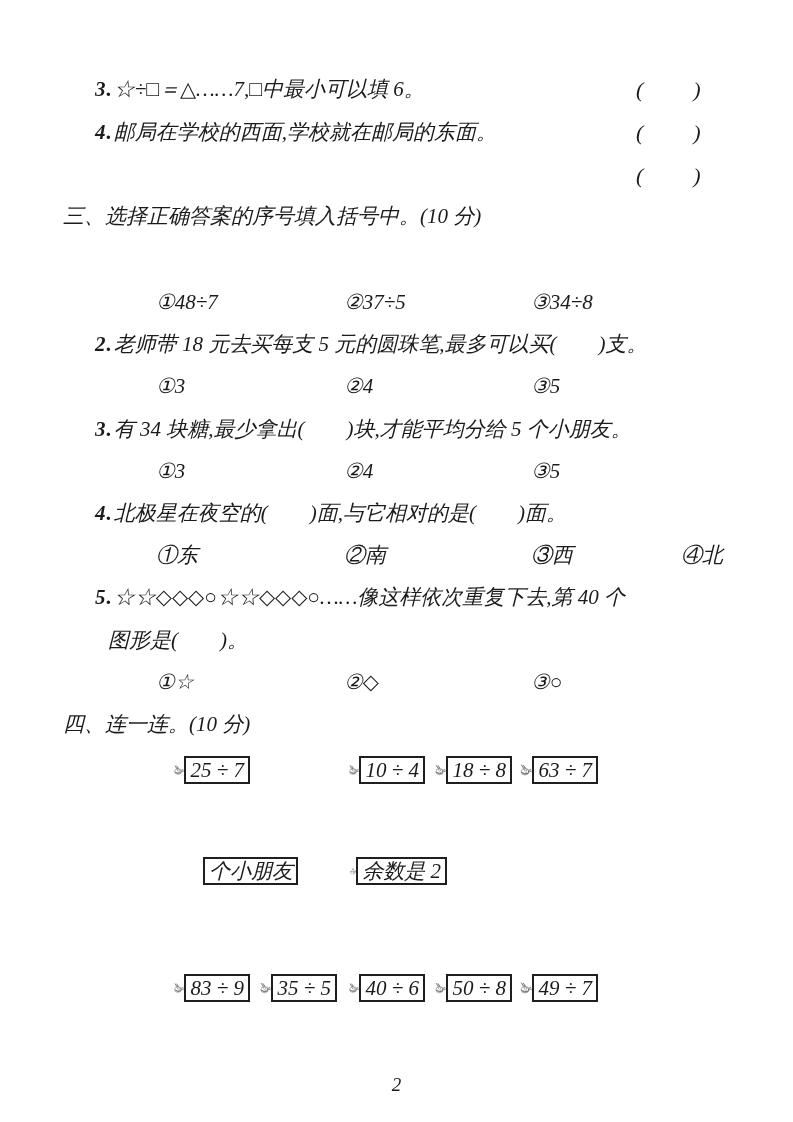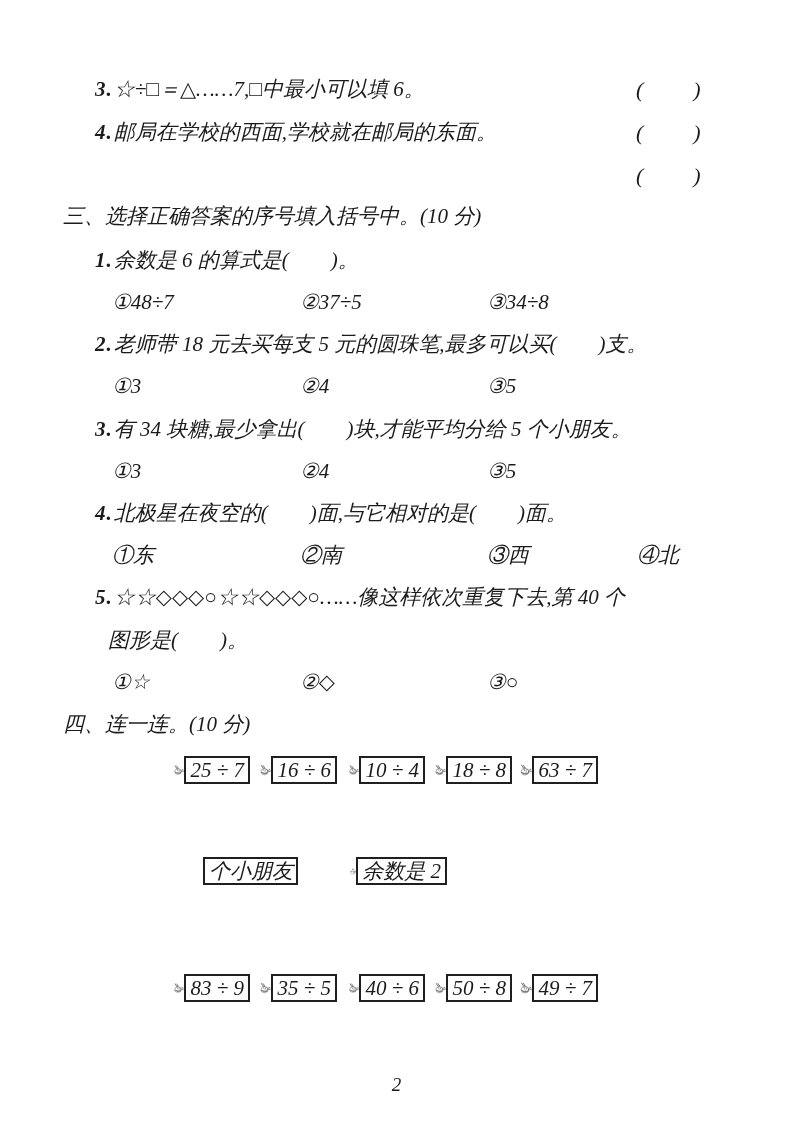--- a/index.html
+++ b/index.html
@@ -6,21 +6,21 @@
   html,body { background:#ffffff; }
   .page {
     position:relative; width:793px; height:1122px; background:#ffffff;
     font-family:"Liberation Serif","DejaVu Serif",serif;
     color:#1b1b1b; overflow:hidden;font-style:italic;
   }
   .line { position:absolute; left:95px; font-size:21px; line-height:27px; white-space:pre; }
   .heading { left:63px; }
   .indent2 { left:108px; }
   .num { font-weight:bold; letter-spacing:1px; margin-right:1px; }
-  .opt { position:absolute; font-size:21px; line-height:27px; white-space:pre; }
+  .opt { position:absolute; font-size:21px; line-height:27px; white-space:pre;margin-left:44px; }
   .blank { position:absolute; left:636px; font-size:22px; line-height:27px; display:flex; align-items:center; }
   .blank .gap { display:inline-block; width:50px; }
   .mcol { position:absolute; display:flex; flex-direction:row; align-items:center; }
   .mbox {
     border:2px solid #1f1f1f; background:#fff; text-align:center;
     font-size:21px; line-height:22px; padding:1px 4px; white-space:pre; width:100%;
   }
   .icon { display:block; margin-bottom:-2px; }
   .pagenum { position:absolute; left:0; right:0; top:1074px; text-align:center; font-size:19px; }
   svg .st { stroke:#2a2a2a; stroke-width:1.6; fill:#ffffff; stroke-linejoin:round; stroke-linecap:round; }
@@ -74,21 +74,20 @@
     </div>
 
   <div class="blank" style="top:162px">
       <span>(</span>
       <span class="gap"></span>
       <span>)</span>
     </div>
 
   <div class="line heading" style="top:203px">三、选择正确答案的序号填入括号中。(10 分)</div>
 
-  <div class="line" style="top:247px"><span class="num">1.</span><span>余数是 6 的算式是(　　)。</span></div>
   <span class="opt" style="left:112px; top:289px">①48÷7</span>
   <span class="opt" style="left:300px; top:289px">②37÷5</span>
   <span class="opt" style="left:487px; top:289px">③34÷8</span>
 
   <div class="line" style="top:331px"><span class="num">2.</span><span>老师带 18 元去买每支 5 元的圆珠笔,最多可以买(　　)支。</span></div>
   <span class="opt" style="left:112px; top:373px">①3</span>
   <span class="opt" style="left:300px; top:373px">②4</span>
   <span class="opt" style="left:487px; top:373px">③5</span>
 
   <div class="line" style="top:416px"><span class="num">3.</span><span>有 34 块糖,最少拿出(　　)块,才能平均分给 5 个小朋友。</span></div>
@@ -108,26 +107,20 @@
   <span class="opt" style="left:300px; top:669px">②◇</span>
   <span class="opt" style="left:487px; top:669px">③○</span>
 
   <div class="line heading" style="top:711px">四、连一连。(10 分)</div>
 
   <div class="mcol" style="left:172px; top:748px; width:78px">
     <svg class="icon" width="54" height="45" viewBox="0 0 60 50">
         <use href="#bird" xlink:href="#bird"></use>
       </svg>
     <div class="mbox">25 ÷ 7</div>
-  </div>
-  <div class="mcol" style="left:258px; top:748px; width:79px">
-    <svg class="icon" width="54" height="45" viewBox="0 0 60 50">
-        <use href="#bird" xlink:href="#bird"></use>
-      </svg>
-    <div class="mbox">16 ÷ 6</div>
   </div>
   <div class="mcol" style="left:347px; top:748px; width:78px">
     <svg class="icon" width="54" height="45" viewBox="0 0 60 50">
         <use href="#bird" xlink:href="#bird"></use>
       </svg>
     <div class="mbox">10 ÷ 4</div>
   </div>
   <div class="mcol" style="left:433px; top:748px; width:79px">
     <svg class="icon" width="54" height="45" viewBox="0 0 60 50">
         <use href="#bird" xlink:href="#bird"></use>

